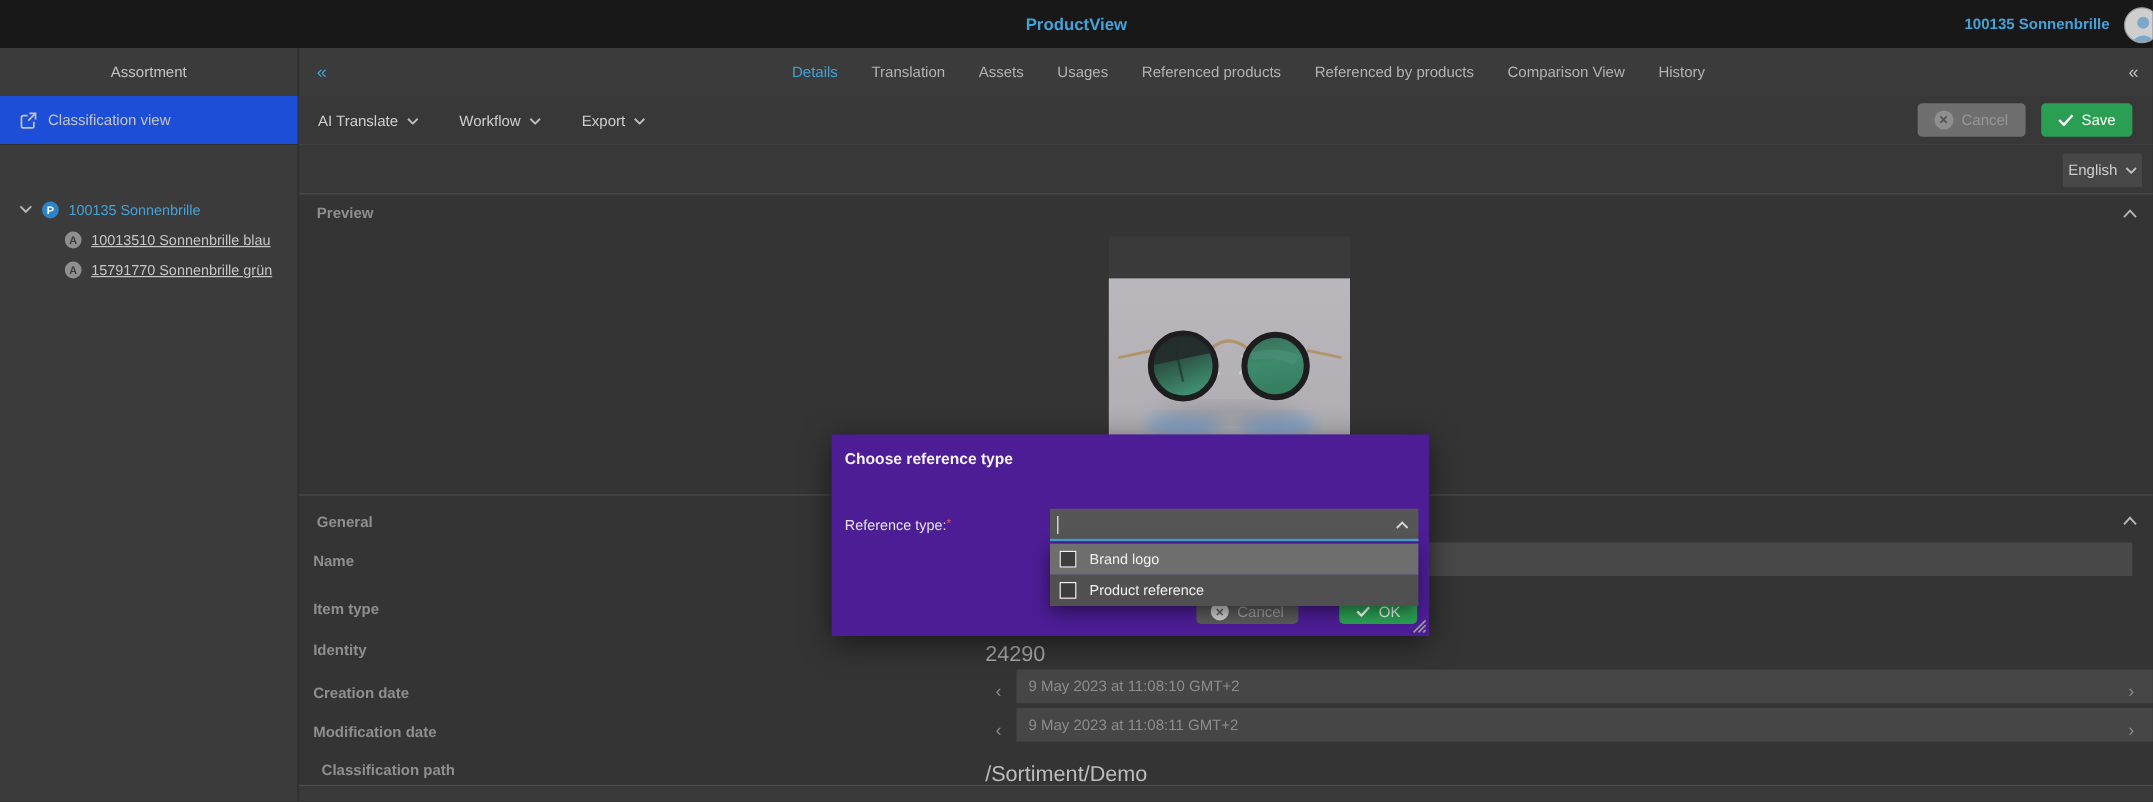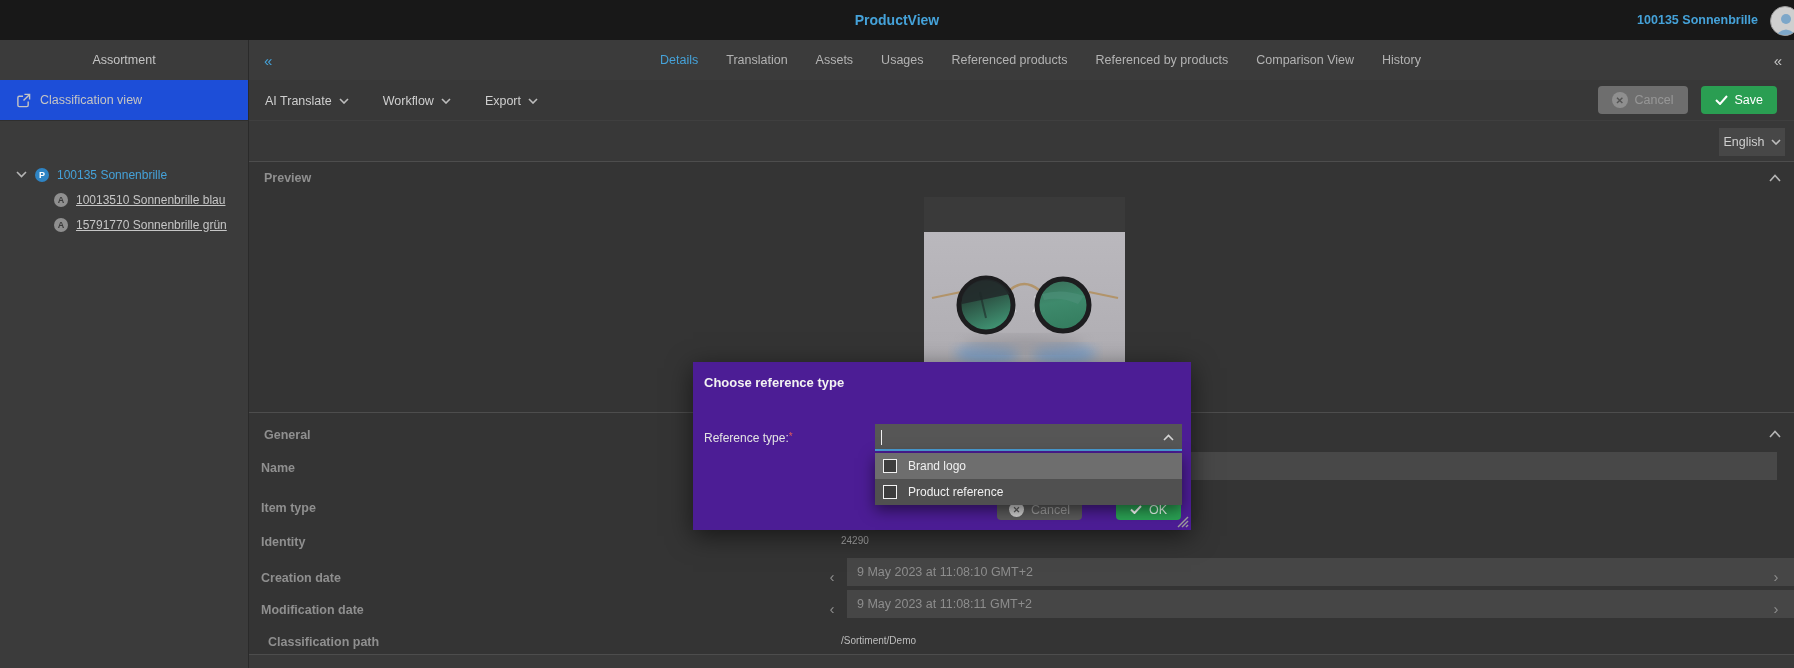--- a/index.html
+++ b/index.html
@@ -75,21 +75,21 @@
   .chev-up-right polyline { fill:none; stroke:#b5b5b5; stroke-width:1.6; }
   .divider { left:249px; width:1545px; height:1px; background:#4d4d4d; }
 
   
   .img-card { left:924px; top:197px; width:201px; height:195px; background:#3a3a3a; }
   .photo { position:absolute; left:0; top:35px; width:201px; height:160px;
     background:linear-gradient(#bab8bd, #adabb0); overflow:hidden; }
 
   
   .field-label { left:261px; color:#8f8f8f; font-weight:bold; font-size:12.5px; }
-  .field-value { left:821px; color:#a7a7a7; font-size:10px;margin-left:20px; }
+  .field-value { left:821px; color:#a7a7a7; font-size:18px; }
   .name-input { left:821px; top:452px; width:956px; height:28px; background:#484848; }
   .date-input { left:847px; width:1091px; height:28px; background:#464646;
     display:flex; align-items:center; color:#8d8d8d; font-size:12.5px; padding-left:10px; }
   .date-icons { position:absolute; right:8px; top:5px; display:flex; align-items:center; gap:8px; }
   .clock-bg { width:18px; height:18px; border-radius:50%; background:#8a8a8a;
     display:flex; align-items:center; justify-content:center; }
   .nav-chev { color:#8d8d8d; font-size:15px; width:12px; text-align:center; cursor:pointer; }
   .bottom-strip { left:249px; top:655px; width:1545px; height:13px; background:#3a3a3a; }
 
   

